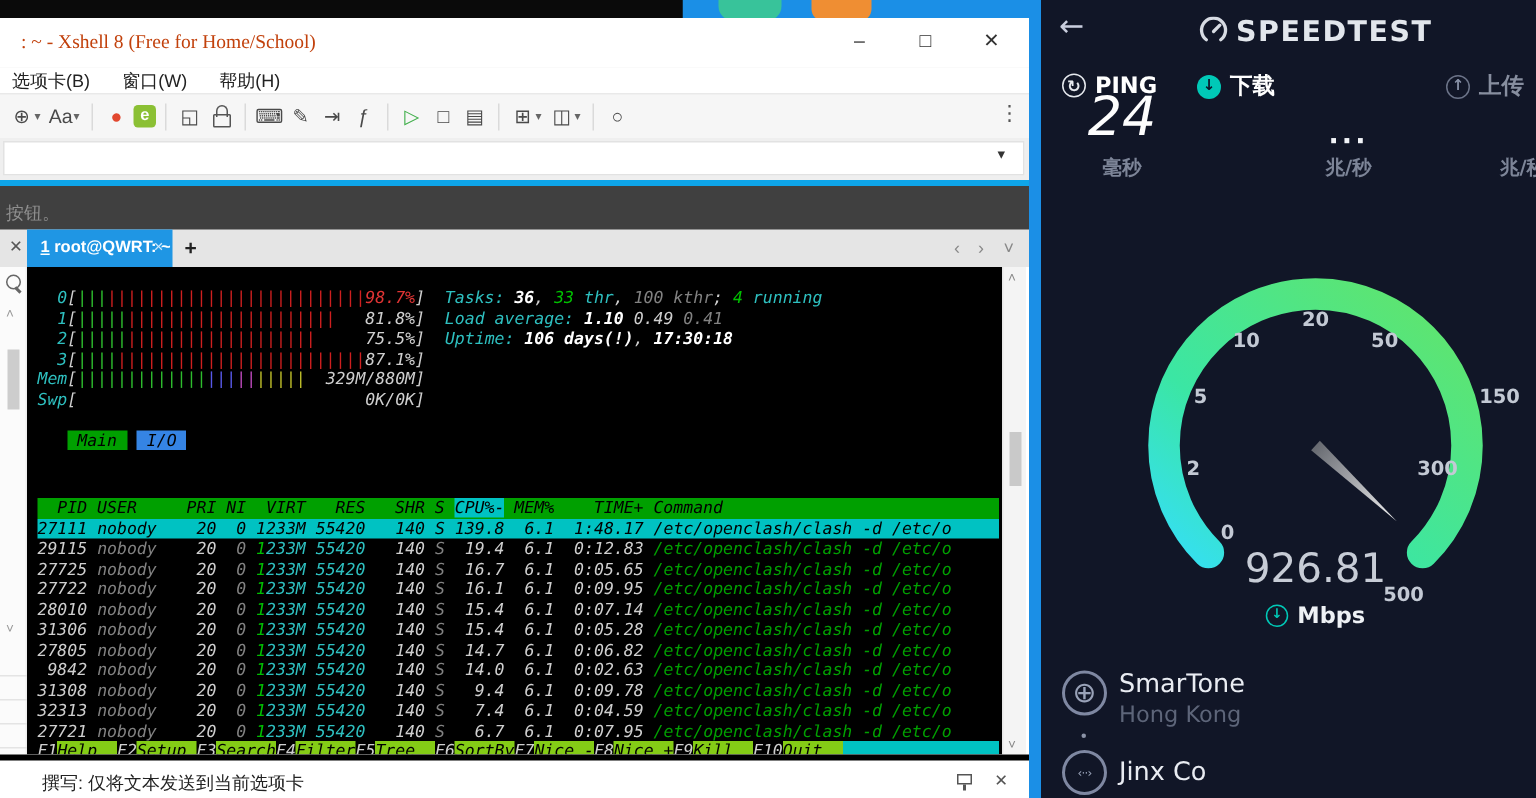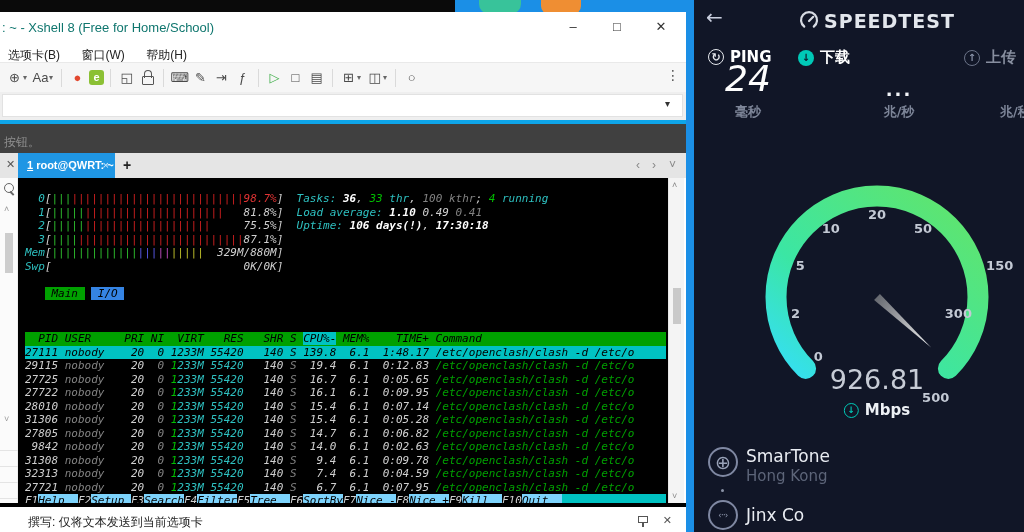--- a/index.html
+++ b/index.html
@@ -6,21 +6,21 @@
   body{width:1024px;height:532px;position:relative;overflow:hidden;background:#0d0d0d;
        font-family:"Liberation Sans","DejaVu Sans",sans-serif;}
   
   #blue-win{position:absolute;left:455px;top:0;width:239px;height:532px;background:#1b8fe6;}
   .blob1{position:absolute;left:24px;top:0;width:42px;height:14px;border-radius:0 0 10px 10px;background:#38c39a;}
   .blob2{position:absolute;left:86px;top:0;width:40px;height:14px;border-radius:0 0 8px 8px;background:#ef8e33;}
   #black-strip{position:absolute;left:0;top:0;width:455px;height:12px;background:#0a0a0a;}
   
   #xshell{position:absolute;left:0;top:12px;width:686px;height:520px;background:#fff;}
   .titlebar{position:absolute;left:0;top:0;right:0;height:33px;background:#fff;border-bottom:1px solid #ececec;}
-  .title{position:absolute;left:2px;top:8px;font-size:13px;color:#0f766e;}
+  .title{position:absolute;left:14px;top:8px;font-size:13px;color:#c2410c;font-family:Liberation Serif, serif;}
   .winbtn{position:absolute;top:2px;width:30px;height:26px;text-align:center;line-height:26px;font-size:13px;color:#333;}
   #btn-min{left:558px;} #btn-max{left:602px;} #btn-close{left:646px;}
   .menubar{position:absolute;left:0;top:33px;right:0;height:17px;background:#fff;}
   .menu-item{display:inline-block;padding:1px 9px 0 8px;font-size:12px;color:#222;}
   .toolbar{position:absolute;left:0;top:50px;right:0;height:30px;background:#f6f6f6;border-top:1px solid #e9e9e9;
            display:flex;align-items:center;padding-left:4px;box-sizing:border-box;}
   .tb-btn{width:19px;height:19px;line-height:19px;text-align:center;font-size:13px;color:#4a4a4a;margin:0 1px;flex:none;}
   .tb-badge{width:15px;height:15px;line-height:15px;border-radius:3px;font-size:11px;font-weight:bold;color:#fff;}
   .tb-drop{font-size:8px;color:#666;margin:0 3px 0 -2px;flex:none;}
   .tb-sep{width:1px;height:18px;background:#dadada;margin:0 5px;flex:none;}
@@ -66,21 +66,21 @@
   .c-cyan{color:#2ec0c0}.c-green{color:#00c000}.c-red{color:#e03434}.c-cmd{color:#00a000}
   .c-g{color:#2dbd2d}.c-r{color:#ce1f1f}.c-b{color:#5858e8}.c-m{color:#bb49bb}.c-y{color:#bcbc2a}
   .scr-main{background:#00a000;color:#000}.scr-io{background:#3584e4;color:#000}
   .hdr{background:#00a000;color:#000;width:641px;margin-top:32px;}
   .hdr-sel{background:#00c2c2;color:#000;}
   .prow{width:641px;}
   .prow.sel{background:#00c2c2;}
   .prow.sel span{color:#000;}
   .fnbar{display:flex;width:641px;}
   .fn-key{color:#cfcfcf;flex:none;}
-  .fn-lab{background:#7dd3fc;color:#000;flex:none;}
+  .fn-lab{background:#84cc16;color:#000;flex:none;}
   .fn-fill{flex:1;background:#00c2c2;}
   
   #speedtest{position:absolute;left:694px;top:0;width:330px;height:532px;background:#111627;overflow:hidden;
              color:#fff;font-family:"DejaVu Sans","Liberation Sans",sans-serif;}
   .st-back{position:absolute;left:12px;top:5px;font-size:20px;color:#c9cede;}
   .st-logo{position:absolute;left:183px;top:10px;transform:translateX(-50%);display:flex;align-items:center;gap:5px;}
   .st-logo-text{font-size:19px;font-weight:bold;color:#e2e6ec;letter-spacing:1px;}
   .st-label-row{position:absolute;display:flex;align-items:center;gap:6px;font-size:15px;font-weight:bold;}
   #row-ping{left:14px;top:48px;} #row-dl{left:104px;top:48px;} #row-ul{left:270px;top:48px;color:#878e9f;}
   .icon-circle{width:16px;height:16px;border-radius:50%;display:flex;align-items:center;justify-content:center;

